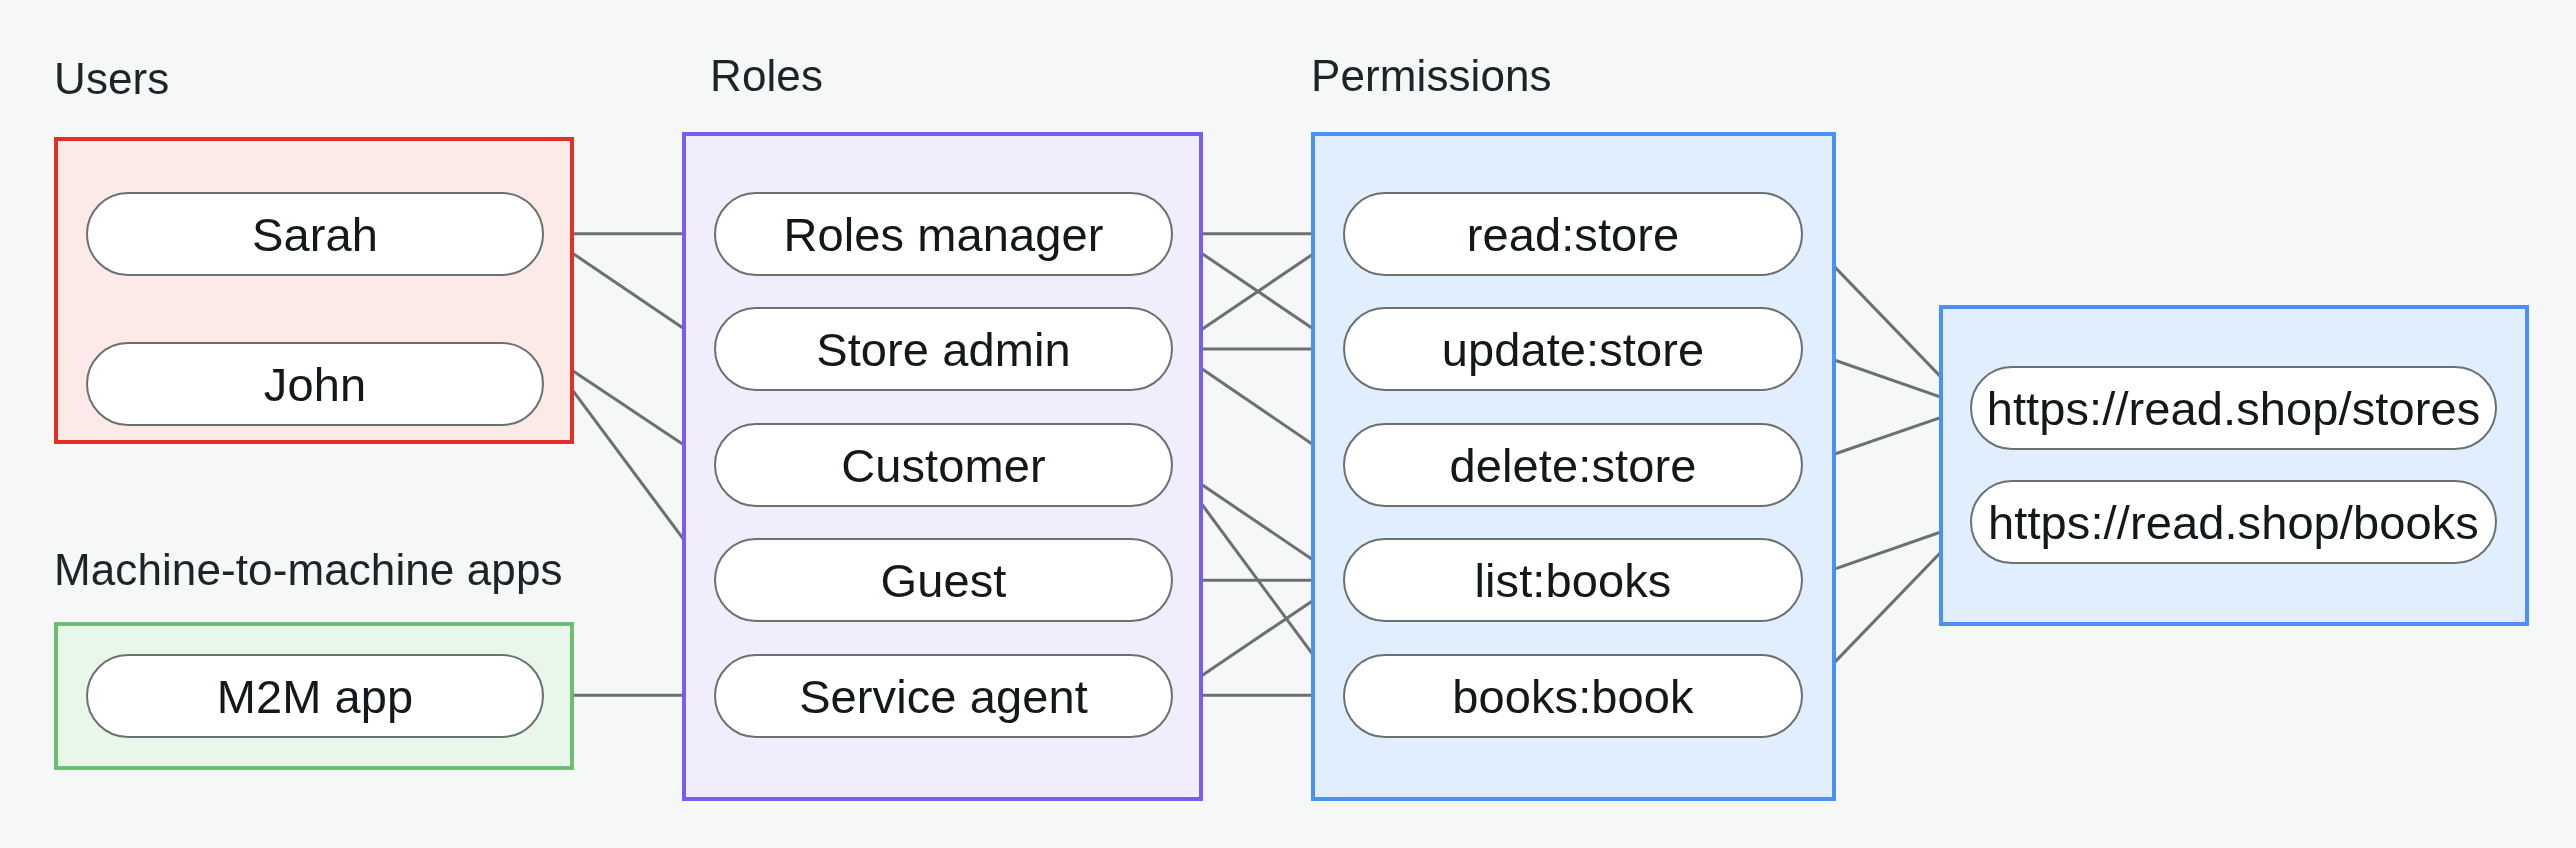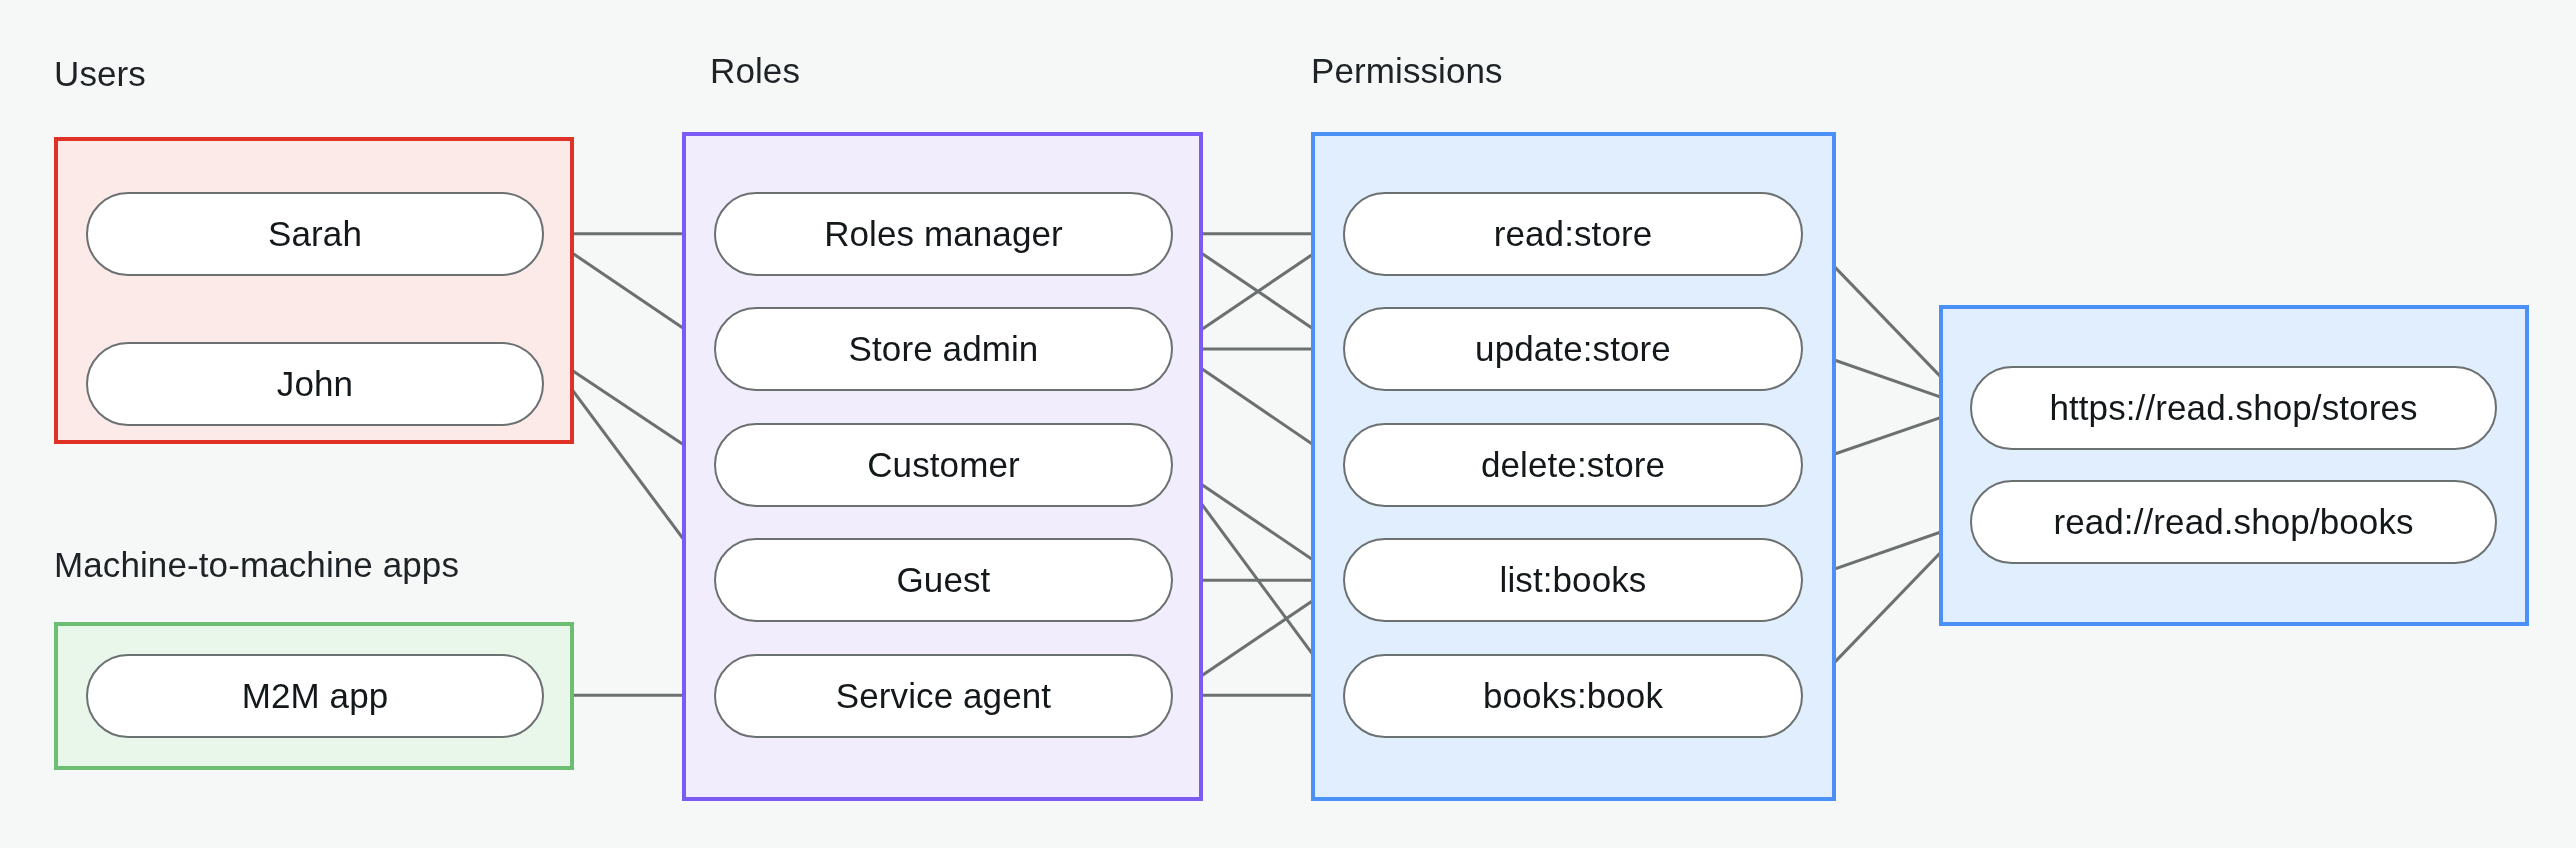--- a/index.html
+++ b/index.html
@@ -10,37 +10,37 @@
     overflow:hidden;
     position:relative;
     border-top-left-radius:12.2px;
     box-sizing:border-box;
   }
   #canvas{position:absolute;inset:0;}
   
   .group{position:absolute;box-sizing:border-box;}
   .group-label{
     position:absolute;
-    font-size:35px;
+    font-size:44px;
     color:#1d2326;
     white-space:nowrap;
     letter-spacing:0.1px;
   }
   
   .pill{
     position:absolute;
     box-sizing:border-box;
     background:#ffffff;
     border:2.6px solid #6b7071;
     border-radius:872px;
     display:flex;
     align-items:center;
     justify-content:center;
     color:#13181b;
-    font-size:35px;
+    font-size:47px;
     white-space:nowrap;
     letter-spacing:0.1px;
   }
   
   svg#edges{position:absolute;left:0;top:0;width:2576px;height:848px;pointer-events:none;}
   svg#edges line{stroke:#6b7071;stroke-width:3.5;}
   svg#edges circle{fill:#6b7071;}
 </style>
 </head>
 <body>
@@ -107,16 +107,16 @@
   <div class="group-label" style="left:1311px;top:51px;">Permissions</div>
   <div class="group" style="left:1311px;top:132px;width:525px;height:669px;background:#e0eefd;border:4.4px solid #4a90f7;"></div>
   <div class="pill" style="left:1343px;top:192px;width:460px;height:84px;">read:store</div>
   <div class="pill" style="left:1343px;top:307px;width:460px;height:84px;">update:store</div>
   <div class="pill" style="left:1343px;top:423px;width:460px;height:84px;">delete:store</div>
   <div class="pill" style="left:1343px;top:538px;width:460px;height:84px;">list:books</div>
   <div class="pill" style="left:1343px;top:654px;width:460px;height:84px;">books:book</div>
 
   <div class="group" style="left:1939px;top:305px;width:590px;height:321px;background:#e0eefd;border:4.4px solid #4a90f7;"></div>
   <div class="pill" style="left:1970px;top:366px;width:527px;height:84px;">https://read.shop/stores</div>
-  <div class="pill" style="left:1970px;top:480px;width:527px;height:84px;">read://read.shop/books</div>
+  <div class="pill" style="left:1970px;top:480px;width:527px;height:84px;">https://read.shop/books</div>
 
 </div>
 
 
 </body></html>

